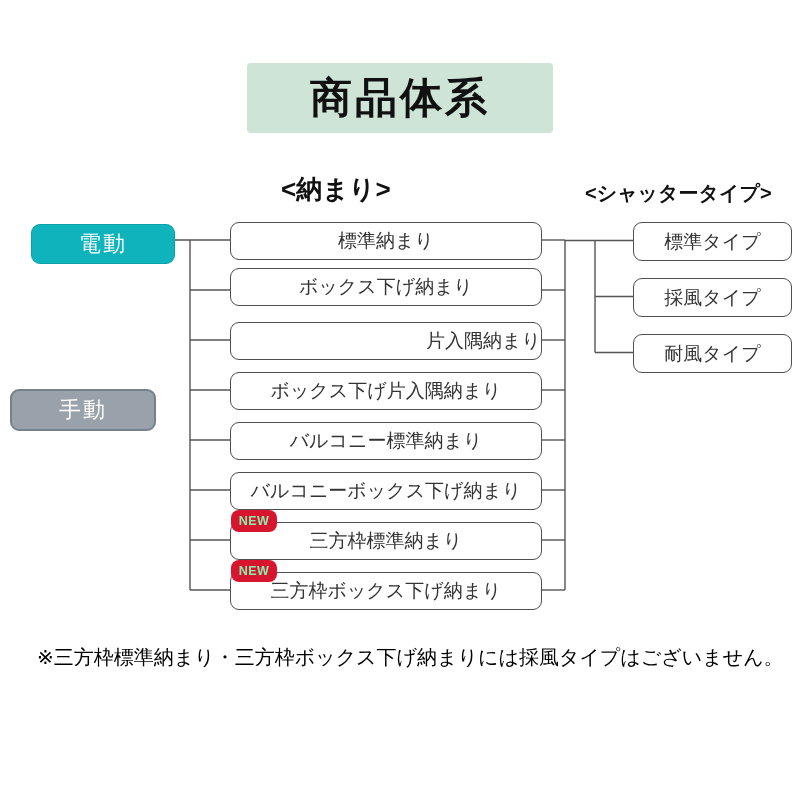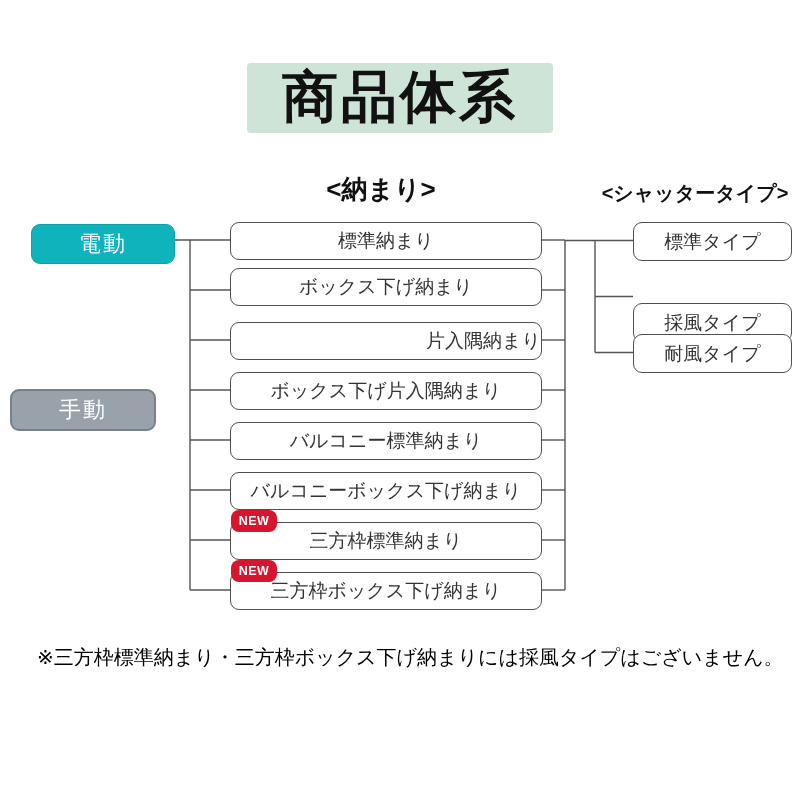--- a/index.html
+++ b/index.html
@@ -5,42 +5,42 @@
   html,body{margin:0;padding:0;background:#ffffff;}
   #stage{
     position:relative;width:800px;height:800px;background:#ffffff;overflow:hidden;
     font-family:"Liberation Sans","DejaVu Sans",sans-serif;
   }
   #connectors{position:absolute;left:0;top:0;width:800px;height:800px;}
   .page-title{
     position:absolute;left:247px;top:63px;width:306px;height:70px;
     background:var(--title_bg);border-radius:4px;
     display:flex;align-items:center;justify-content:center;
-    font-size:56px;font-weight:bold;color:#111;letter-spacing:3px;
+    font-size:42px;font-weight:bold;color:#111;letter-spacing:3px;
   }
   .col-header{
-    position:absolute;font-weight:bold;color:#111;text-align:center;white-space:nowrap;
+    position:absolute;font-weight:bold;color:#111;text-align:left;white-space:nowrap;
   }
   .col-header.osamari{left:281px;top:172px;width:200px;font-size:26px;}
   .col-header.shutter{left:585px;top:180px;width:220px;font-size:20px;}
   .drive-btn{
     position:absolute;left:10px;width:142px;height:38px;border-radius:9px;
     display:flex;align-items:center;justify-content:center;
     color:#ffffff;font-size:22px;font-weight:500;letter-spacing:2px;
   }
   .drive-btn.electric{top:224px;background:var(--accent_teal);border:1px solid var(--accent_teal_border);margin-left:21px;}
   .drive-btn.manual{top:389px;background:var(--manual_gray);border:2px solid var(--manual_gray_border);}
   .node{
     position:absolute;background:#ffffff;border:1.5px solid var(--box_border);border-radius:9px;
     display:flex;align-items:center;justify-content:center;
     font-size:19px;font-weight:500;color:#333333;white-space:nowrap;
   }
   .new-badge{
     position:absolute;left:0px;top:-13px;width:46px;height:22px;
-    background:var(--badge_red);color:#ffffff;border-radius:8px;
+    background:var(--badge_red);color:#86efac;border-radius:8px;
     display:flex;align-items:center;justify-content:center;
     font-size:12.5px;font-weight:bold;letter-spacing:.5px;
   }
   .footnote{
     position:absolute;left:37px;top:644px;
     font-size:20px;font-weight:500;color:#000;white-space:nowrap;
   }
 </style>
 </head>
 <body>
@@ -103,19 +103,19 @@
       <span>三方枠標準納まり</span>
       <span class="new-badge">NEW</span>
     </div>
     <div class="node" style="left: 230px; top: 572px; width: 310px; height: 36px;">
       <span>三方枠ボックス下げ納まり</span>
       <span class="new-badge">NEW</span>
     </div>
     <div class="node" style="left: 633px; top: 222px; width: 157px; height: 37px;">
       <span>標準タイプ</span>
     </div>
-    <div class="node" style="left: 633px; top: 278px; width: 157px; height: 37px; margin-top: 25px;">
+    <div class="node" style="left: 633px; top: 278px; width: 157px; height: 37px;">
       <span>採風タイプ</span>
     </div>
     <div class="node" style="left: 633px; top: 334px; width: 157px; height: 37px;">
       <span>耐風タイプ</span>
     </div>
   </div>
 
 </body></html>

